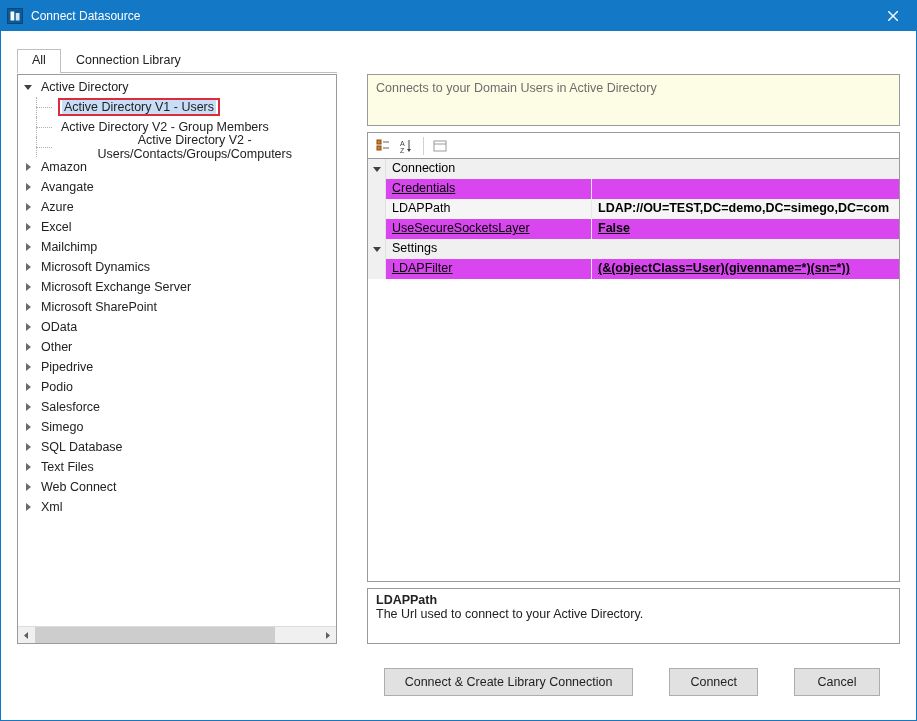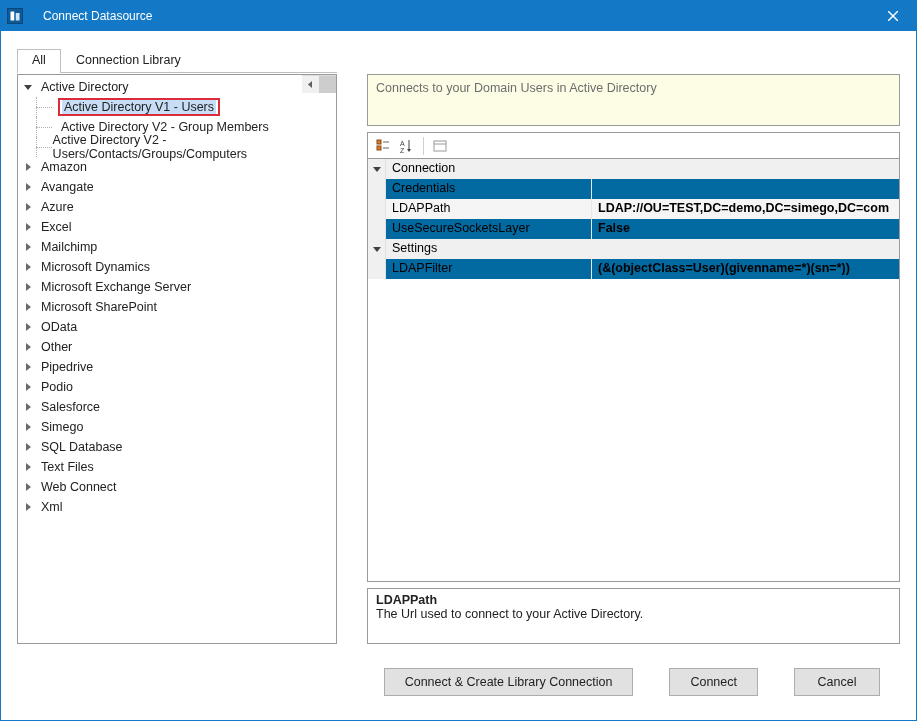--- a/index.html
+++ b/index.html
@@ -1,34 +1,34 @@
 <!DOCTYPE html>
 <html><head>
 <meta charset="utf-8">
 <style>
   * { box-sizing: border-box; }
   html, body { margin:0; padding:0; height:100%; font-family: "Segoe UI", Tahoma, sans-serif; font-size:12.5px; background:#fff; }
   .window { width:917px; height:721px; border:1px solid #1378c5; display:flex; flex-direction:column; background:#fff; }
   .titlebar { height:30px; background:#1378c5; color:#fff; display:flex; align-items:center; justify-content:space-between; }
-  .titlebar-left { display:flex; align-items:center; gap:20px; padding-left:6px;text-align:right; }
+  .titlebar-left { display:flex; align-items:center; gap:8px; padding-left:6px;text-align:right; }
   .title-text { font-size:12px; }
   .close-btn { width:46px; height:30px; display:flex; align-items:center; justify-content:center; cursor:default; }
   .close-btn svg { width:10px; height:10px; stroke:#fff; stroke-width:1.4; }
   .app-icon { width:16px; height:16px; background:#0d5a99; border:1px solid #0a4778; display:flex; align-items:center; justify-content:center; font-size:9px; color:#fff; font-weight:bold; }
 
   .body { flex:1; display:flex; flex-direction:column; padding:18px 16px 0 16px; overflow:hidden; }
   .content-row { flex:1; display:flex; gap:30px; min-height:0; }
 
   
   .left-col { width:320px; display:flex; flex-direction:column; }
   .tabs { display:flex; border-bottom:1px solid #bfbfbf; height:24px; }
   .tab { padding:3px 14px; border:1px solid transparent; border-bottom:none; margin-bottom:-1px; color:#222; }
   .tab.active { border-color:#bfbfbf; background:#fff; border-top:1px solid #bfbfbf; }
   .tab:first-child { border-left:1px solid #bfbfbf; border-top:1px solid #bfbfbf; border-right:1px solid #bfbfbf; }
-  .tree-wrap { flex:1; border:1px solid #9a9a9a; margin-top:1px; overflow:hidden; display:flex; flex-direction:row; }
+  .tree-wrap { flex:1; border:1px solid #9a9a9a; margin-top:1px; overflow:hidden; display:flex; flex-direction:column;text-align:center; }
   .tree { flex:1; overflow:hidden; padding:2px 0; color:#222; }
   .tree-row { display:flex; align-items:center; height:20px; white-space:nowrap; }
   .arrow-spacer { width:20px; display:flex; align-items:center; justify-content:center; }
   .arrow { width:0; height:0; display:inline-block; }
   .arrow.right { border-top:4px solid transparent; border-bottom:4px solid transparent; border-left:5px solid #6a6a6a; }
   .arrow.down-filled { width:0;height:0;border-left:4px solid transparent;border-right:4px solid transparent;border-top:5px solid #404040; margin-top:1px;}
   .tree-label { padding:1px 3px; }
   .tree-children { }
   .dotted { display:flex; align-items:center; height:20px; }
   .dotted .rail { width:30px; height:100%; position:relative; }
@@ -52,21 +52,21 @@
   .pg-toolbar { height:26px; border:1px solid #9a9a9a; border-bottom:0; display:flex; align-items:center; padding:0 4px; gap:2px; background:#fff; }
   .tb-btn { width:22px; height:20px; display:flex; align-items:center; justify-content:center; border:1px solid transparent; }
   .pg-grid { flex:1; border:1px solid #9a9a9a; overflow:hidden; background:#fff; min-height:0; }
   .pg-row { display:flex; height:20px; align-items:stretch; }
   .pg-row.cat { font-weight:normal; background:#f0f0f0; }
   .pg-gutter { width:18px; background:#f0f0f0; display:flex; align-items:center; justify-content:center; border-right:1px solid #e0e0e0; }
   .pg-gutter.cat-g { }
   .pg-carrow { width:0;height:0;border-left:4px solid transparent;border-right:4px solid transparent;border-top:5px solid #404040; }
   .pg-name { width:206px; padding:2px 6px; border-right:1px solid #e8e8e8; overflow:hidden; text-overflow:clip; white-space:nowrap; }
   .pg-val  { flex:1; padding:2px 6px; font-weight:bold; overflow:hidden; white-space:nowrap; }
-  .pg-row.light { background:#0369a1; }
+  .pg-row.light { background:#d946ef;text-decoration:underline; }
   .pg-row.shade { background:#f5f5f5; }
   .pg-row.cat .pg-name { border-right:0; }
   .pg-help { height:56px; border:1px solid #9a9a9a; margin-top:6px; padding:4px 8px; color:#222; }
   .pg-help-title { font-weight:bold; }
 
   
   .footer { height:76px; display:flex; align-items:center; justify-content:flex-end; gap:36px; padding:0 20px; }
   .btn { height:28px; padding:0 20px; background:#e1e1e1; border:1px solid #adadad; display:flex; align-items:center; justify-content:center; color:#222; }
 </style>
 </head>

